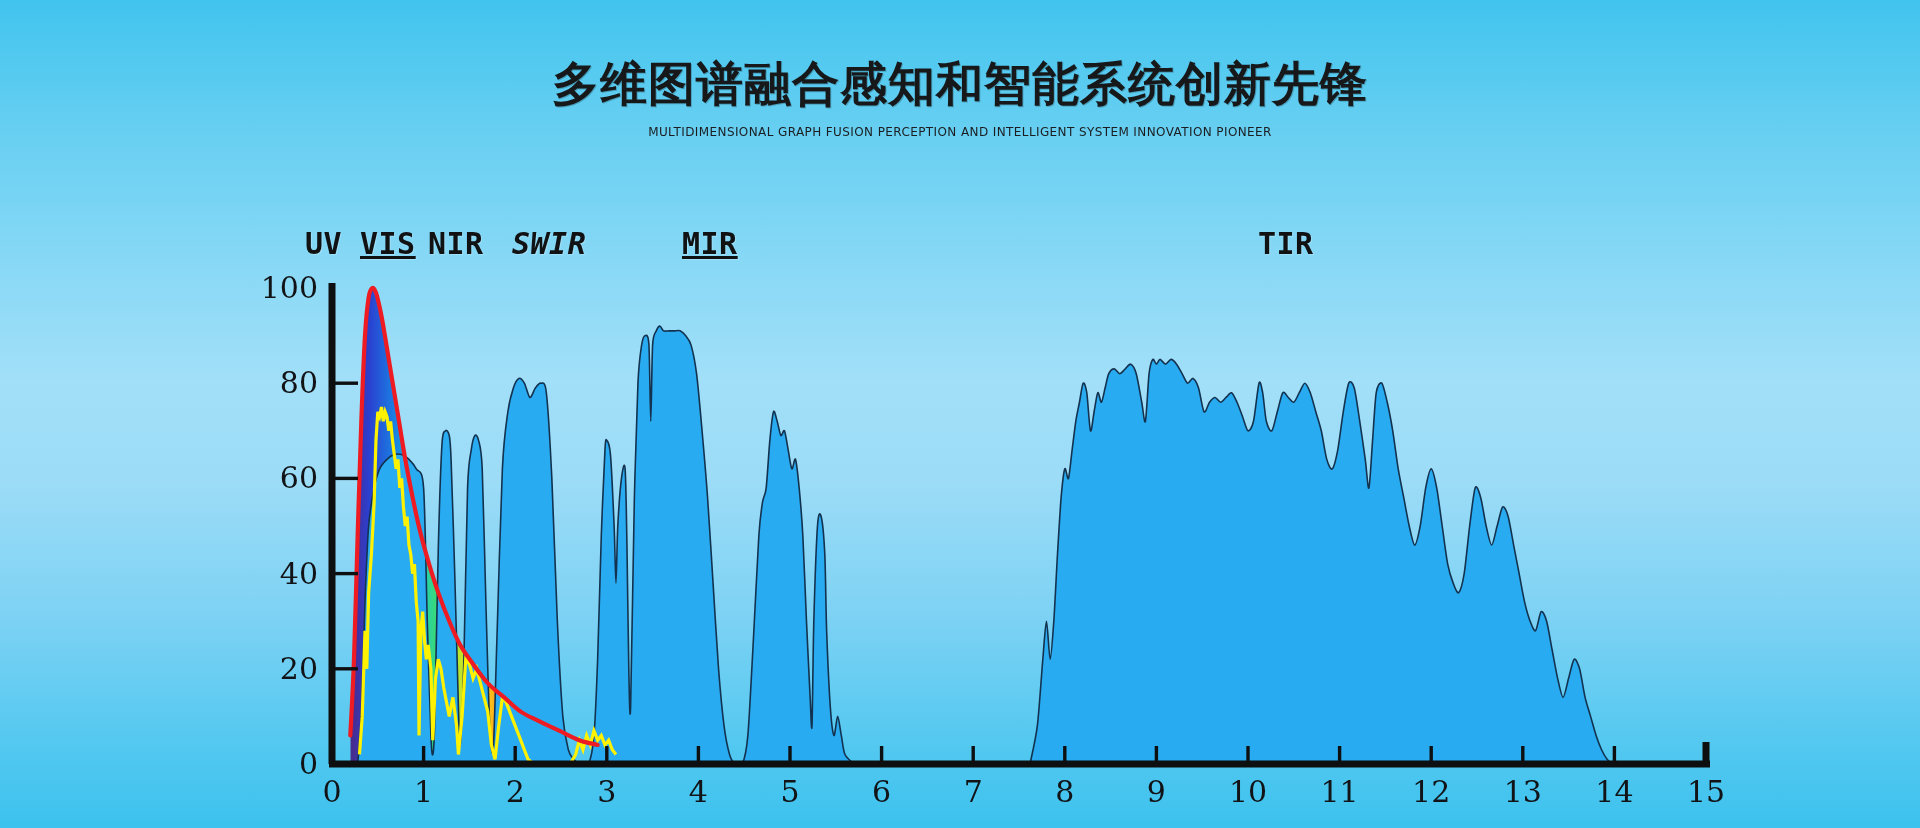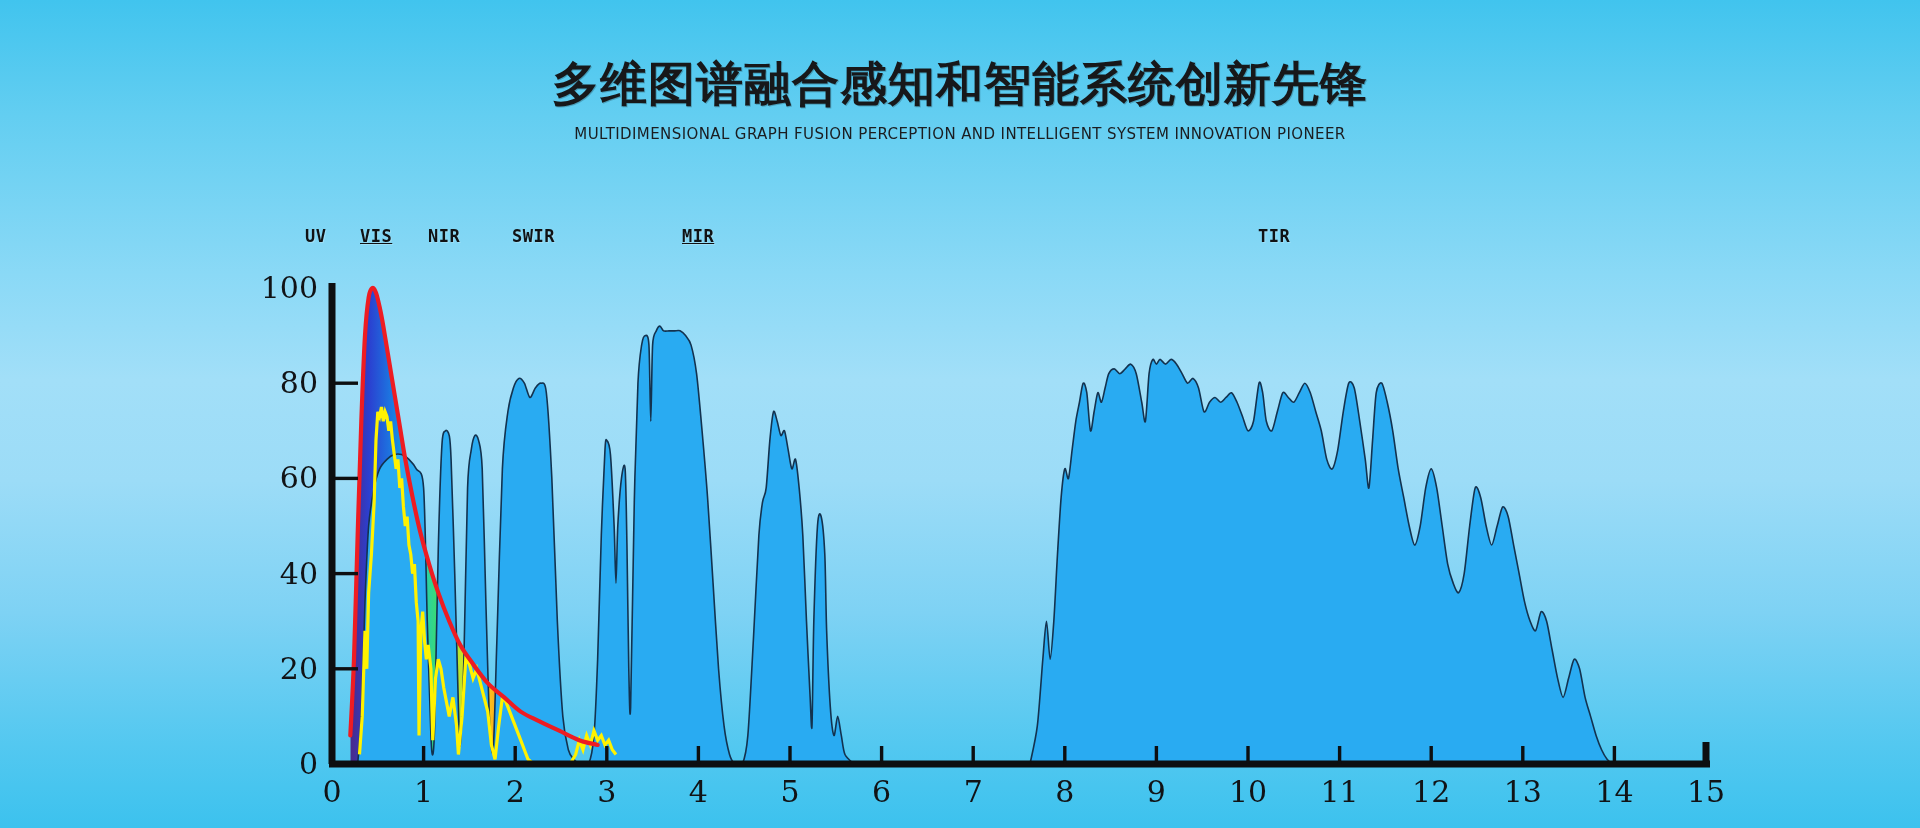--- a/index.html
+++ b/index.html
@@ -45,33 +45,33 @@
     font-size: 47px;
     letter-spacing: 1px;
     color: #17181a;
     line-height: 1.12;
     margin: 0;
     text-shadow: 1px 1px 0 rgba(0,0,0,0.22);
   }
   .sub-title {
     margin: 14px 0 0 0;
     font-family: "DejaVu Sans", "Liberation Sans", sans-serif;
-    font-size: 15px;
+    font-size: 12px;
     font-weight: 400;
     letter-spacing: 0.4px;
     color: #1b1d20;
     white-space: nowrap;
   }
 
   
   .band-label {
     position: absolute;
     font-family: "DejaVu Sans Mono", "Liberation Mono", monospace;
     font-weight: bold;
-    font-size: 17px;
+    font-size: 30px;
     color: #101214;
     letter-spacing: 0.5px;
     white-space: nowrap;
     text-shadow: 1px 1px 0 rgba(255,255,255,0.22);
   }
 
   
   #plot {
     position: absolute;
     left: 0;
@@ -89,21 +89,21 @@
 <div id="stage">
 
   <div class="header">
     <h1 class="main-title">多维图谱融合感知和智能系统创新先锋</h1>
     <div class="sub-title">MULTIDIMENSIONAL GRAPH FUSION PERCEPTION AND INTELLIGENT SYSTEM INNOVATION PIONEER</div>
   </div>
 
   <div class="band-label" style="left:305px; top:226px;">UV</div>
   <div class="band-label" style="left:360px; top:226px;text-decoration:underline;">VIS</div>
   <div class="band-label" style="left:428px; top:226px;">NIR</div>
-  <div class="band-label" style="left:512px; top:226px;">SWIR</div>
+  <div class="band-label" style="left:512px; top:226px;font-style:italic;">SWIR</div>
   <div class="band-label" style="left:682px; top:226px;text-decoration:underline;">MIR</div>
   <div class="band-label" style="left:1245px; top:226px;margin-left:13px;">TIR</div>
 
   <svg id="plot" width="1920" height="828">
     <defs>
       <linearGradient id="rainbowGrad" x1="0" y1="0" x2="1" y2="0">
         <stop offset="0.00" stop-color="#4b2a86"></stop>
         <stop offset="0.10" stop-color="#2b3fd0"></stop>
         <stop offset="0.24" stop-color="#1a7fe3"></stop>
         <stop offset="0.36" stop-color="#18c6d8"></stop>

